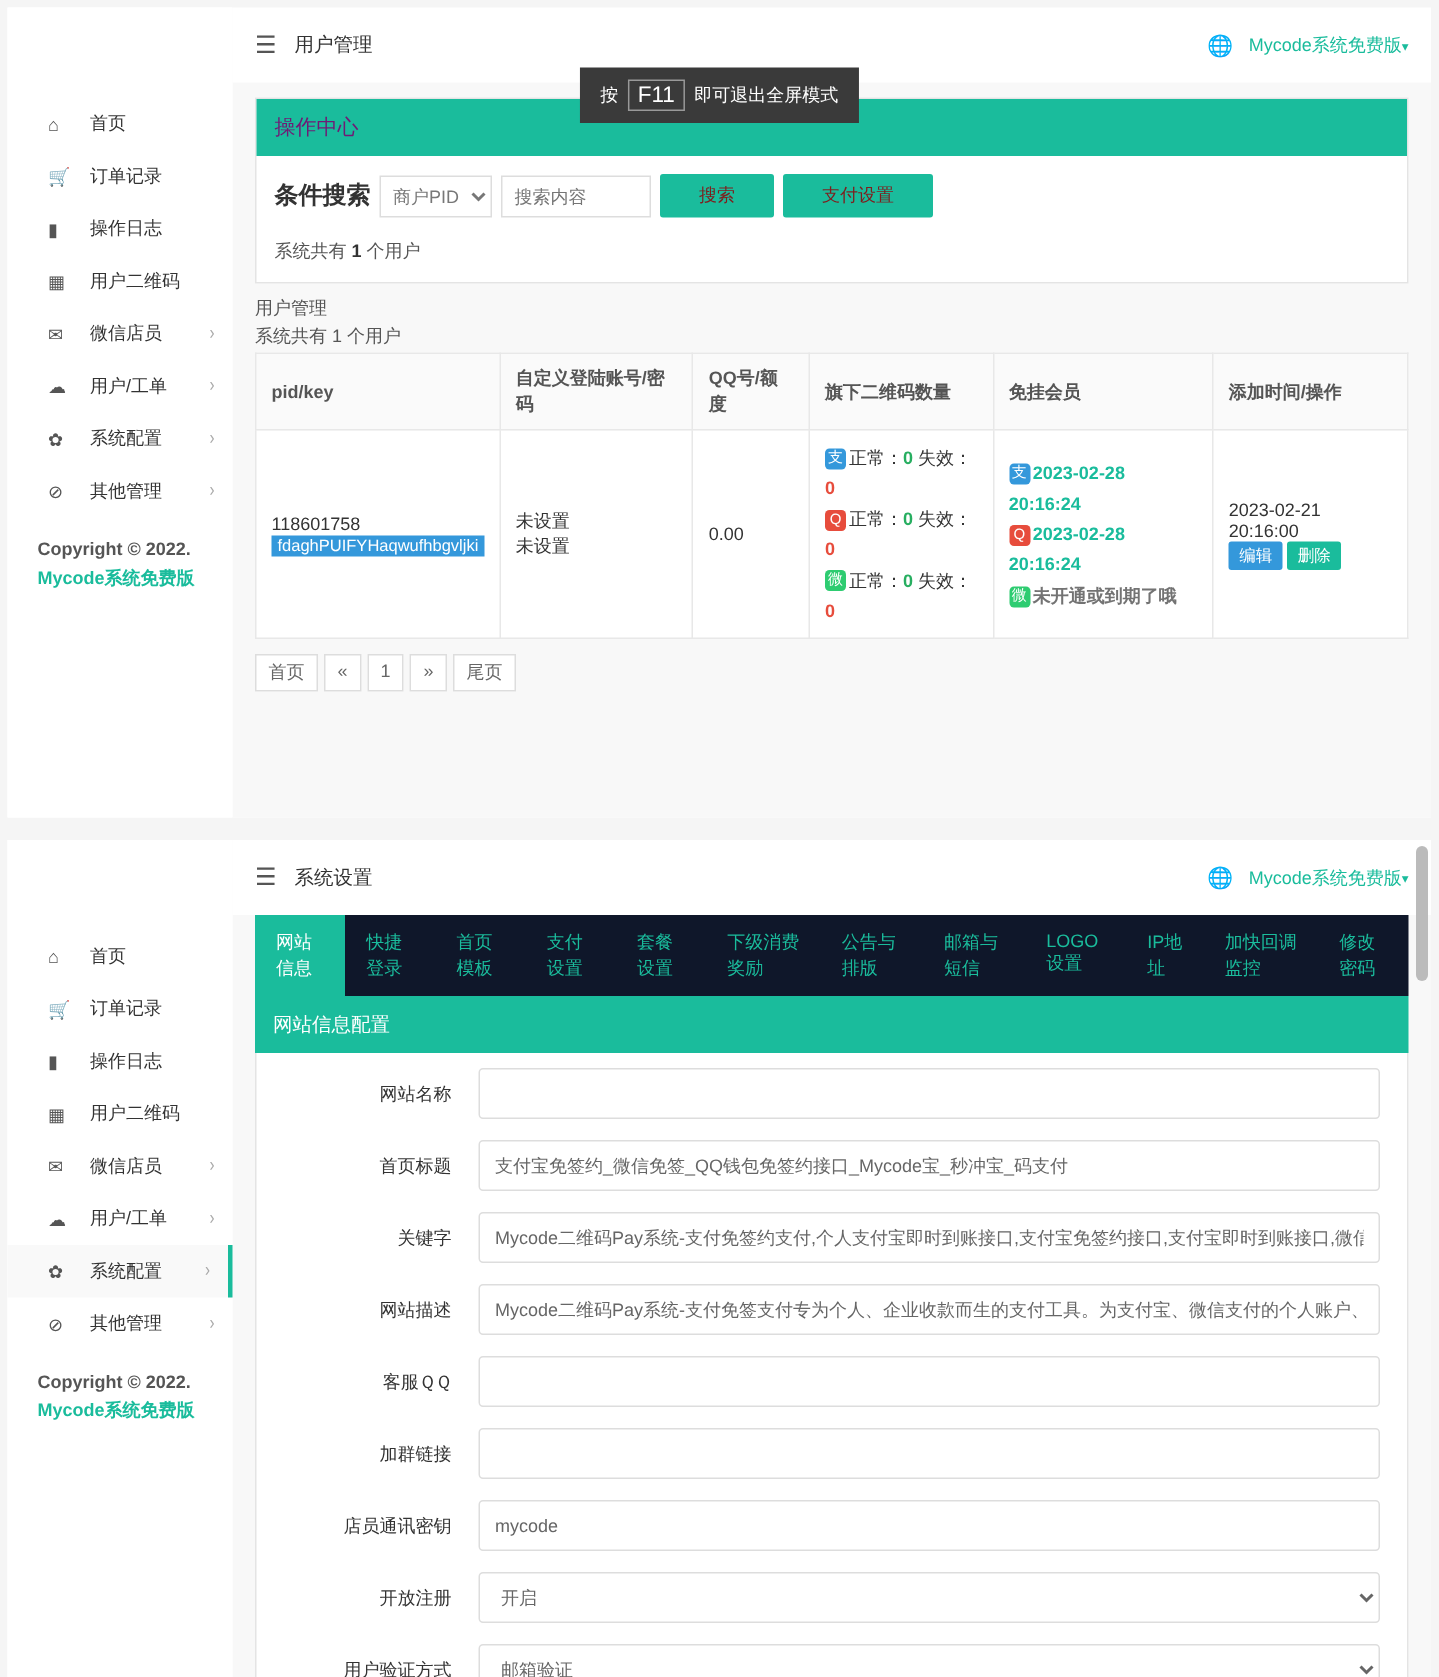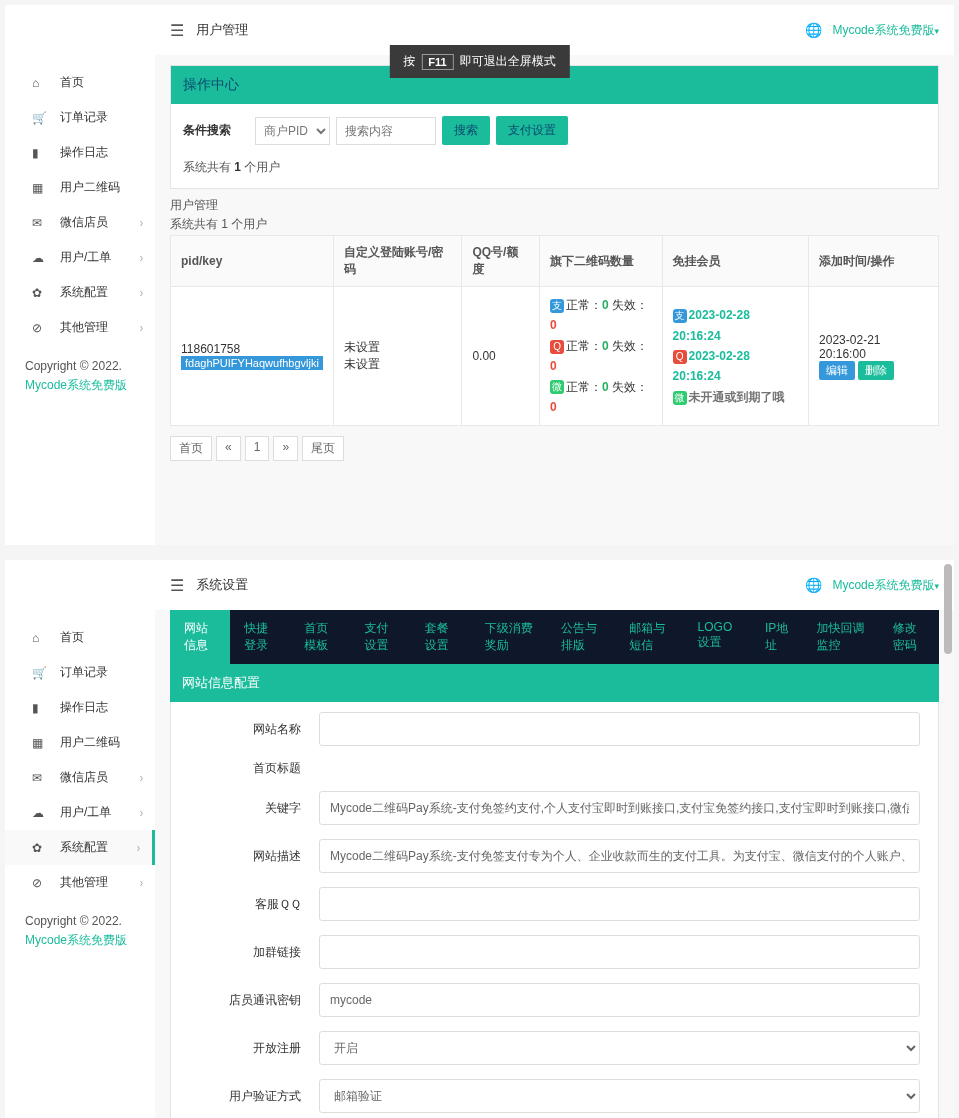--- a/index.html
+++ b/index.html
@@ -5,60 +5,60 @@
 * { box-sizing: border-box; margin: 0; padding: 0; }
 body { font-family: "Microsoft YaHei", Arial, sans-serif; background: #f5f5f5; font-size: 12px; color: #333; }
 .panel { margin: 5px 5px 15px 5px; background: #fff; position: relative; }
 .layout { display: flex; min-height: 540px; }
 .sidebar { width: 150px; background: #fff; padding-top: 60px; position: relative; }
 .sidebar-inner { border-right: 0; }
 .menu-item { display: flex; align-items: center; padding: 9px 15px 9px 27px; color: #333; cursor: pointer; position: relative; }
 .menu-item.active { border-right: 3px solid #1abc9c; background: #f9f9f9; }
 .menu-icon { width: 14px; margin-right: 14px; color: #555; font-size: 12px; display: inline-block; }
 .chev { position: absolute; right: 12px; color: #aaa; font-size: 10px; transform: scaleY(1.3); }
-.copyright { padding: 12px 20px; font-size: 12px; color: #555; line-height: 1.6; }
+.copyright { padding: 12px 20px; font-size: 12px; color: #555; line-height: 1.6; font-weight: bold; }
 .copyright a { color: #1abc9c; text-decoration: none; }
 .main { flex: 1; background: #f8f8f8; overflow: hidden; }
 .topbar { height: 50px; background: #fff; display: flex; align-items: center; padding: 0 15px; }
 .burger { font-size: 16px; margin-right: 12px; color: #555; cursor: pointer; }
 .page-title { font-size: 13px; color: #333; }
 .topbar-right { margin-left: auto; display: flex; align-items: center; gap: 10px; }
 .globe { font-size: 14px; color: #333; cursor: pointer; }
 .brand-link { color: #1abc9c; font-size: 12px; cursor: pointer; }
 .caret { font-size: 9px; vertical-align: middle; }
 .content { padding: 10px 15px 15px 15px; }
 .card { border: 1px solid #e4e4e4; background: #fff; }
-.card-header { background: #1abc9c; color: #0c4a6e; padding: 10px 12px; font-size: 14px; }
+.card-header { background: #1abc9c; color: #701a75; padding: 10px 12px; font-size: 14px; }
 .card-body { padding: 12px; }
 .form-row { display: flex; align-items: center; gap: 6px; flex-wrap: wrap; }
-.label-inline { font-weight: bold; font-size: 12px; margin-right: 18px; }
+.label-inline { font-weight: bold; font-size: 16px; margin-right: 0; }
 select.sel { border: 1px solid #ddd; height: 28px; padding: 0 4px; font-size: 12px; color: #777; background: #fff; }
 input.txt { border: 1px solid #ddd; height: 28px; padding: 0 8px; font-size: 12px; width: 100px; }
-.btn { border: none; padding: 6px 12px; font-size: 12px; color: #0c4a6e; cursor: pointer; border-radius: 2px; }
+.btn { border: none; padding: 6px 26px; font-size: 12px; color: #7f1d1d; cursor: pointer; border-radius: 2px; }
 .btn-teal { background: #1abc9c; }
 .count-line { margin-top: 14px; font-size: 12px; color: #555; }
 .count-line b { color: #333; }
 .sub-title { padding: 8px 0 2px 0; font-size: 12px; color: #555; }
 .table { width: 100%; border-collapse: collapse; background: #fff; }
 .table th, .table td { border: 1px solid #e8e8e8; padding: 8px 10px; text-align: left; font-size: 12px; vertical-align: middle; }
 .table th { background: #fafafa; font-weight: bold; color: #555; }
 .key-badge { background: #3498db; color: #fff; padding: 1px 4px; display: inline-block; font-size: 11px; }
 .stat-line { line-height: 1.7; }
 .stat-prefix { display:inline-block; width:14px; height:14px; line-height:14px; text-align:center; border-radius:3px; color:#fff; font-size:10px; vertical-align:middle; margin-right:2px;}
 .pf-blue{background:#3498db;} .pf-red{background:#e74c3c;} .pf-green{background:#2ecc71;}
 .num-ok { color: #27ae60; font-weight: bold; }
 .num-bad { color: #e74c3c; font-weight: bold; }
 .date-green { color: #1abc9c; font-weight: bold; }
 .date-red { color: #737373; font-weight: bold; }
 .op-btn { display:inline-block; padding:2px 7px; color:#fff; font-size:11px; border-radius:2px; margin-right:3px; cursor:pointer;}
 .op-edit{background:#3498db;} .op-del{background:#1abc9c;}
 .pager { display:flex; gap:4px; padding:10px 0; }
 .pager a { border:1px solid #ddd; padding:3px 8px; font-size:12px; color:#666; text-decoration:none; cursor:pointer; background:#fff;}
 .f11-tip { position:absolute; top:40px; left:50%; transform:translateX(-50%); background:#3a3a3a; color:#fff; padding:8px 14px; font-size:12px; display:flex; align-items:center; gap:6px; z-index:5;}
-.f11-key { border:1px solid #999; padding:1px 6px; font-size:11px;font-weight:bold;}
+.f11-key { border:1px solid #999; padding:1px 6px; font-size:15px;}
 .tabs { display:flex; background:#0f172a; }
 .tab { padding:10px 14px; font-size:12px; color:#1abc9c; cursor:pointer; }
 .tab.active { background:#1abc9c; color:#fff; }
 .section-header { background:#1abc9c; color:#fff; padding:10px 12px; font-size:13px;}
 .form-grid { padding:10px 18px; }
 .fg-row { display:flex; align-items:center; margin-bottom:14px; }
 .fg-label { width:130px; text-align:right; padding-right:18px; font-size:12px; color:#333; font-weight:normal;}
 .fg-ctrl { flex:1; }
 .fg-ctrl input[type=text], .fg-ctrl select { width:100%; height:34px; border:1px solid #ddd; padding:0 10px; font-size:12px; color:#666; background:#fff; border-radius:3px;}
 .scrollbar-fake { position:absolute; right:2px; top:0; bottom:0; width:10px; }
@@ -266,20 +266,21 @@
           </div>
         <div class="section-header">网站信息配置</div>
         <div class="card" style="border-top:none;">
           <div class="form-grid" id="form-grid">
               <div class="fg-row">
                 <div class="fg-label">网站名称</div>
                 <div class="fg-ctrl"><input type="text" style=""></div>
               </div>
               <div class="fg-row">
                 <div class="fg-label">首页标题</div>
+                <div class="fg-ctrl"><input type="text" value="支付宝免签约_微信免签_QQ钱包免签约接口_Mycode宝_秒冲宝_码支付" style=""></div>
               </div>
               <div class="fg-row">
                 <div class="fg-label">关键字</div>
                 <div class="fg-ctrl"><input type="text" value="Mycode二维码Pay系统-支付免签约支付,个人支付宝即时到账接口,支付宝免签约接口,支付宝即时到账接口,微信免签接口,微信免签,支付宝辅助收款,API支付对接,码支付,I" style=""></div>
               </div>
               <div class="fg-row">
                 <div class="fg-label">网站描述</div>
                 <div class="fg-ctrl"><input type="text" value="Mycode二维码Pay系统-支付免签支付专为个人、企业收款而生的支付工具。为支付宝、微信支付的个人账户、企业账号，提供即时到账收款API。安全可靠，费率低。" style=""></div>
               </div>
               <div class="fg-row">

